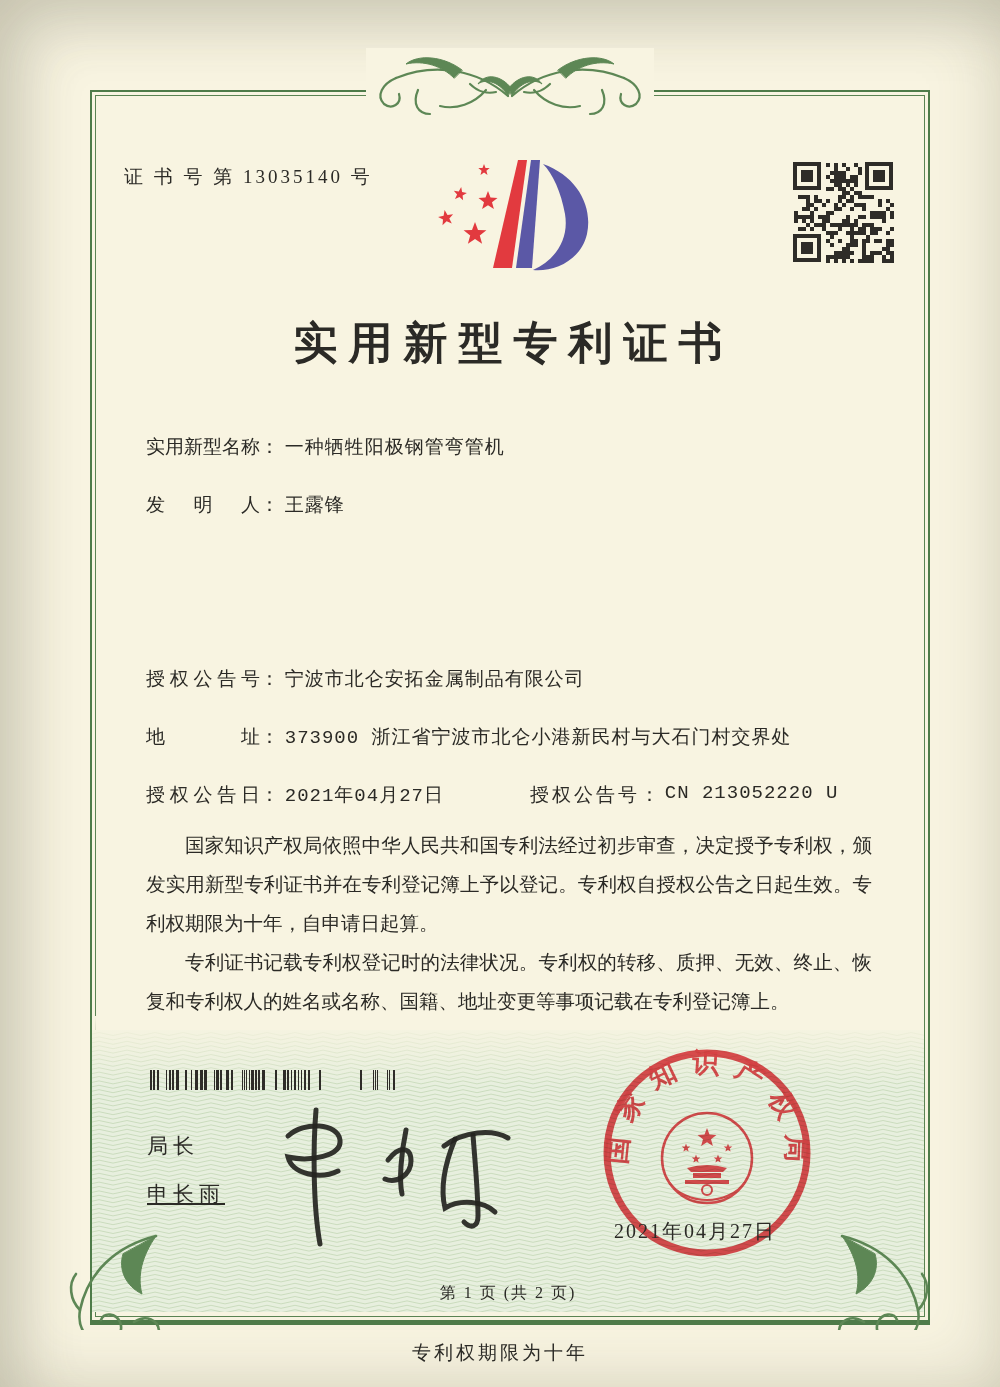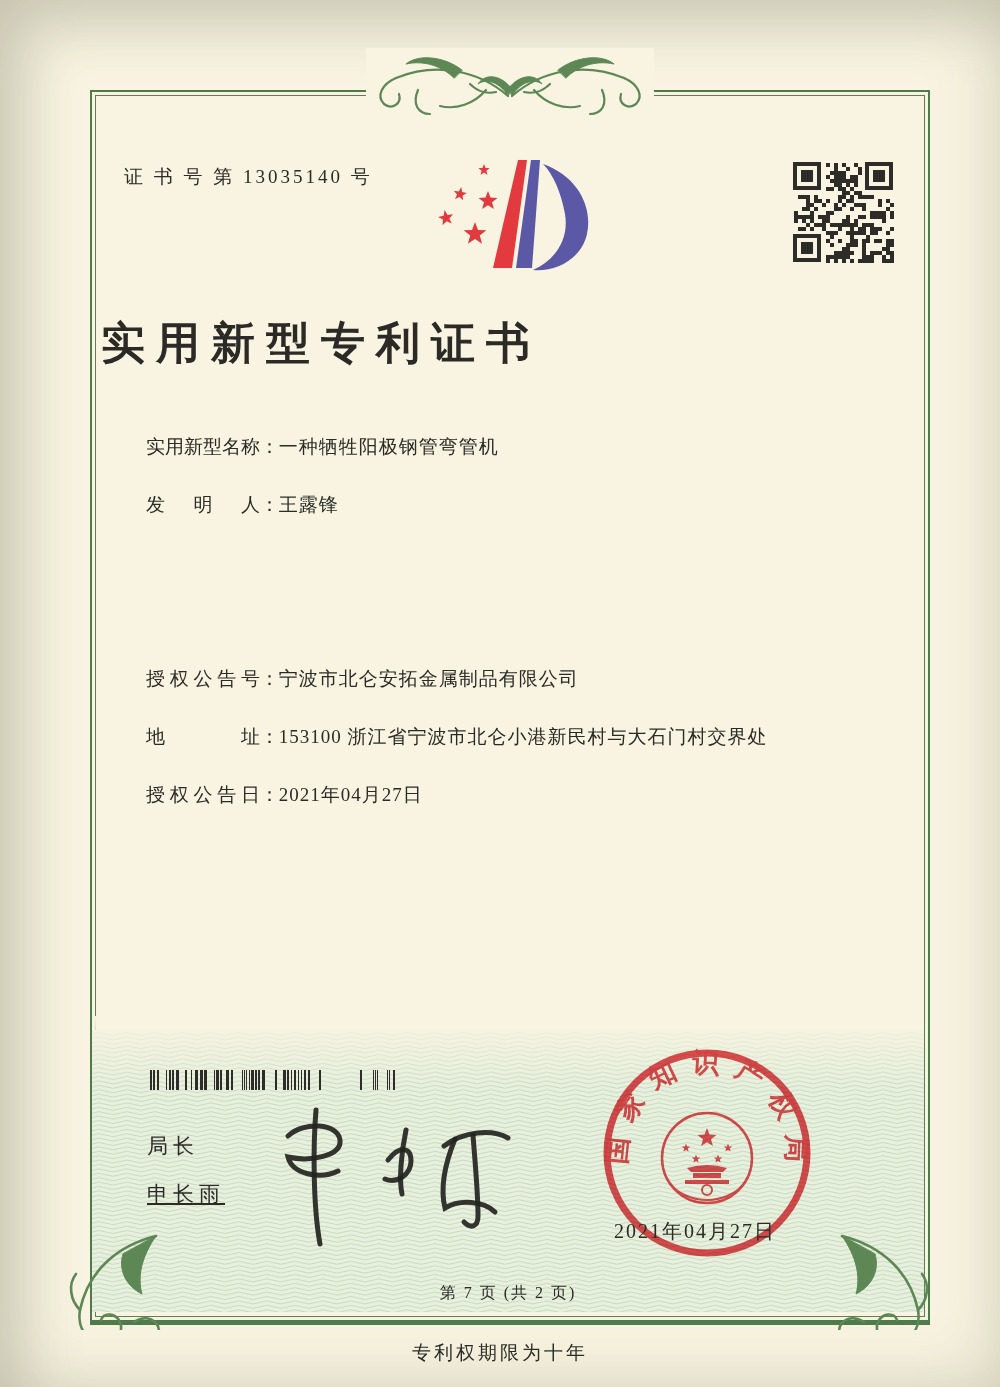--- a/index.html
+++ b/index.html
@@ -11,27 +11,27 @@
     color:#2b2a26;
   }
   
   .frame-outer{position:absolute;left:90px;top:90px;width:836px;height:1228px;
     border:2.5px solid #4e7b49;border-bottom-width:5px;}
   .frame-inner{position:absolute;left:3px;top:3px;right:3px;bottom:3px;border:1px solid #5a8352;}
   
   .cert-no{position:absolute;left:124px;top:164px;font-size:19px;letter-spacing:3px;}
   .logo{position:absolute;left:430px;top:154px;}
   .qr{position:absolute;left:793px;top:162px;}
-  .cert-title{position:absolute;left:90px;top:314px;width:836px;text-align:left;
+  .cert-title{position:absolute;left:90px;top:314px;width:836px;text-align:center;
     font-size:44px;font-weight:bold;letter-spacing:11px;text-indent:11px;}
   
   .frow{position:absolute;left:146px;height:26px;font-size:19px;white-space:nowrap;}
   .flabel{display:inline-block;width:114px;text-align:justify;text-align-last:justify;vertical-align:top;}
   .fcolon{display:inline-block;width:14px;vertical-align:top;}
-  .fvalue{display:inline-block;margin-left:0;white-space:pre;vertical-align:top;letter-spacing:1px;}
+  .fvalue{display:inline-block;margin-left:6px;white-space:pre;vertical-align:top;letter-spacing:1px;font-family:Liberation Mono, monospace;}
   .grant-col2{position:absolute;left:384px;top:0;}
   .glabel{letter-spacing:3px;}
   
   .body-text{position:absolute;left:146px;top:826px;width:726px;font-size:19.5px;
     line-height:39px;text-align:justify;}
   .body-text p{margin:0;text-indent:2em;}
   
   .band{position:absolute;left:92px;top:1016px;width:832px;height:296px;}
   .barcode{position:absolute;left:150px;top:1070px;}
   .official-title{position:absolute;left:147px;top:1132px;font-size:21px;letter-spacing:5px;
@@ -422,27 +422,35 @@
   <div class="frow" style="top:492px">
     <span class="flabel">发明人</span><span class="fcolon">：</span>
     <span class="fvalue">王露锋</span>
   </div>
   <div class="frow" style="top:666px">
     <span class="flabel">授权公告号</span><span class="fcolon">：</span>
     <span class="fvalue">宁波市北仑安拓金属制品有限公司</span>
   </div>
   <div class="frow" style="top:724px">
     <span class="flabel">地址</span><span class="fcolon">：</span>
-    <span class="fvalue">153100 浙江省宁波市北仑小港新民村与大石门村交界处</span>
+    <span class="fvalue">373900 浙江省宁波市北仑小港新民村与大石门村交界处</span>
   </div>
   <div class="frow" style="top:782px;width:726px">
     <span class="flabel">授权公告日</span><span class="fcolon">：</span>
     <span class="fvalue">2021年04月27日</span>
-  </div>
-
+    <span class="grant-col2">
+      <span class="glabel">授权公告号</span><span class="fcolon">：</span>
+      <span class="fvalue">CN 213052220 U</span>
+    </span>
+  </div>
+
+  <div class="body-text">
+    <p>国家知识产权局依照中华人民共和国专利法经过初步审查，决定授予专利权，颁发实用新型专利证书并在专利登记簿上予以登记。专利权自授权公告之日起生效。专利权期限为十年，自申请日起算。</p>
+    <p>专利证书记载专利权登记时的法律状况。专利权的转移、质押、无效、终止、恢复和专利权人的姓名或名称、国籍、地址变更等事项记载在专利登记簿上。</p>
+  </div>
 
   <div class="barcode">
     <svg id="barcode-svg" width="246" height="20">
         <rect x="3" y="0" width="2" height="20" fill="#2e2c28"></rect>
         <rect x="7" y="0" width="2" height="20" fill="#2e2c28"></rect>
         <rect x="16" y="0" width="1" height="20" fill="#2e2c28"></rect>
         <rect x="19" y="0" width="2" height="20" fill="#2e2c28"></rect>
         <rect x="22" y="0" width="2" height="20" fill="#2e2c28"></rect>
         <rect x="26" y="0" width="3" height="20" fill="#2e2c28"></rect>
         <rect x="35" y="0" width="2" height="20" fill="#2e2c28"></rect>
@@ -516,16 +524,16 @@
           <path d="M-20 10 Q0 4 20 10 L16 14 L-16 14 Z" stroke="none"></path>
           <rect x="-14" y="15" width="28" height="5" stroke="none"></rect>
           <rect x="-22" y="22" width="44" height="4" stroke="none"></rect>
           <circle cx="0" cy="32" r="5" fill="none" stroke-width="2"></circle>
           <path d="M-38 24 C-30 36 -14 42 0 42 M38 24 C30 36 14 42 0 42" fill="none" stroke-width="2"></path>
         </g>
       </svg>
   </div>
   <div class="seal-date">2021年04月27日</div>
 
-  <div class="page-info">第 7 页 (共 2 页)</div>
+  <div class="page-info">第 1 页 (共 2 页)</div>
   <div class="back-note">专利权期限为十年</div>
 
 </div>
 
 </body></html>

